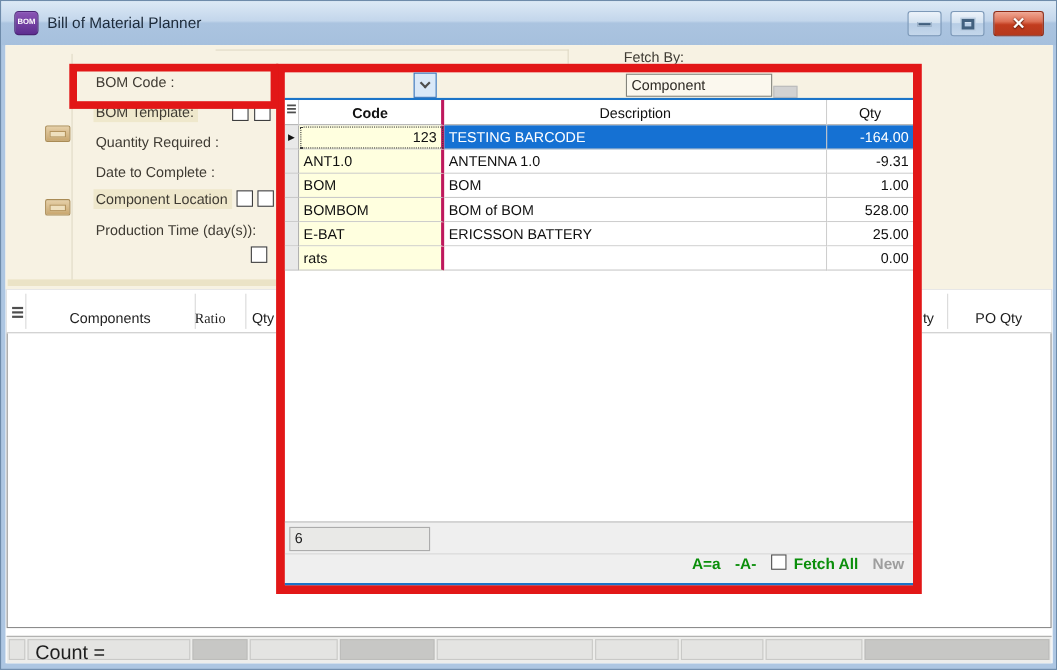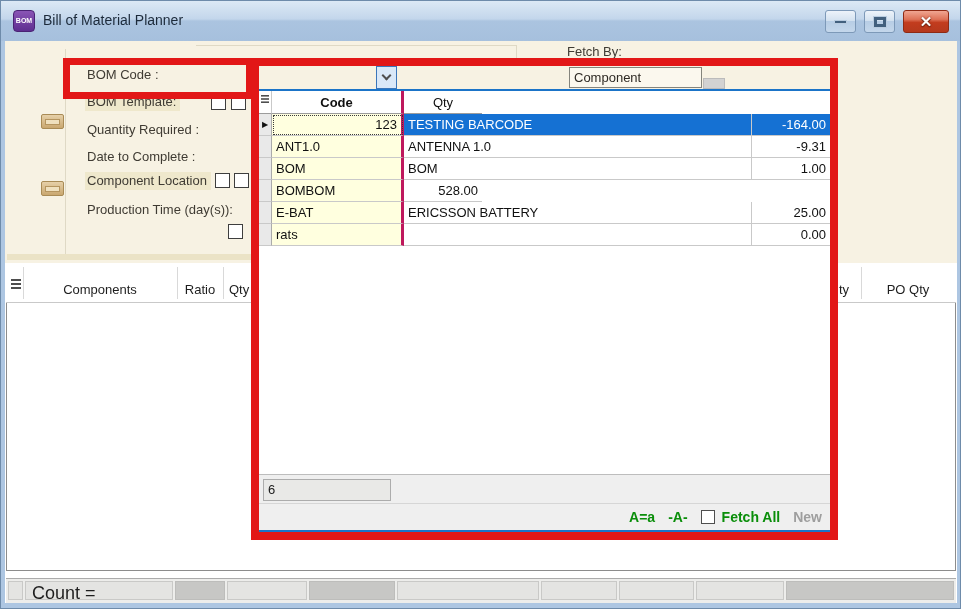--- a/index.html
+++ b/index.html
@@ -77,21 +77,21 @@
     padding:3px 4px 0 0;text-align:right;flex:none;white-space:nowrap;}
   .g-head{background:#fff;border-bottom:1px solid #9C9C9C;text-align:center;padding-top:4px;}
   .g-head.bold{font-weight:bold;}
   .focus-cell{outline:1px dotted #3A3A3A;outline-offset:-2px;text-align:right;}
   .sel-blue{background:#1571D3 !important;color:#FFFFFF;}
   .row-arrow{font-size:8px;color:#111;line-height:1;}
   #count-strip{left:0;top:408px;width:571px;height:29px;background:#EFEFEF;border-top:1px solid #BDBDBD;}
   #count-box{left:4px;top:4px;width:128px;height:22px;background:#E9E9E7;border:1px solid #ACACAC;
     font-size:13px;color:#1A1A1A;padding:2px 4px;}
   #bom-footer{left:0;top:437px;width:571px;height:27px;background:#EFEFEF;border-top:1px solid #D6D6D6;
-    display:flex;align-items:center;justify-content:flex-end;gap:13px;padding-right:8px;font-size:14px;font-weight:bold;}
+    display:flex;justify-content:flex-end;gap:13px;padding-right:8px;font-size:14px;font-weight:bold;}
   .green{color:#0A8E0A;}
   .gray{color:#9E9E9E;}
   .fcb{width:14px;height:14px;background:#fff;border:1px solid #4E4E4E;margin-right:-6px;}
   
   #annot-bomcode{left:62px;top:57px;width:190px;height:41px;border:7px solid #E21717;pointer-events:none;}
   
   #statusbar{left:5px;top:577px;width:950px;height:25px;background:#EDEDEB;border-top:1px solid #ABABAB;}
   .sseg{top:580px;height:19px;border:1px solid #C9C9C7;background:#E4E4E2;font-size:18px;color:#1E1E1E;
     padding:1px 6px;white-space:nowrap;}
   .sseg.dark{background:#C7C7C5;border-color:#BDBDBB;}
@@ -141,21 +141,21 @@
   <div class="abs flabel" style="left:566px;top:43px;">Fetch By:</div>
   <input id="sort-field" class="abs" readonly="" value="Component" style="">
   <div id="sort-minibtn" class="abs"></div>
 
   <div id="components-panel" class="abs"></div>
   <div id="components-header" class="abs"></div>
   <div class="abs lines-icon" style="left:10px;top:278px;"></div>
   <div class="abs csep" style="left:22px;"></div>
   <div class="abs chead" style="left:22px;top:281px;width:154px;text-align:center;">Components</div>
   <div class="abs csep" style="left:176px;"></div>
-  <div class="abs chead" style="left:176px;top:281px;width:46px;text-align:center;">Ratio</div>
+  <div class="abs chead" style="left:176px;top:281px;width:46px;font-family:Liberation Serif, serif;">Ratio</div>
   <div class="abs csep" style="left:222px;"></div>
   <div class="abs chead" style="left:228px;top:281px;">Qty</div>
   <div class="abs chead" style="left:838px;top:281px;">ty</div>
   <div class="abs csep" style="left:860px;"></div>
   <div class="abs chead" style="left:860px;top:281px;width:94px;text-align:center;">PO Qty</div>
 
   <div id="bom-panel" class="abs">
     <div id="bom-toolbar" class="abs">
       <div id="combo-btn" class="abs">
         <div class="chev"></div>
@@ -165,20 +165,21 @@
     </div>
     <div class="abs blueline" style="top:23px;"></div>
 
     <div id="bom-grid" class="abs">
 
       <div class="g-row g-hrow">
         <div class="g-sel g-hsel">
           <div class="lines-icon" style="transform:scale(.8);"></div>
         </div>
         <div class="g-code g-head bold">Code</div>
+        <div class="g-desc g-head">Description</div>
         <div class="g-qty g-head" style="text-align:center;padding-right:0;">Qty</div>
       </div>
 
       <div class="g-row">
         <div class="g-sel">
             <span class="row-arrow">▶</span>
           </div>
         <div class="g-code focus-cell">123</div>
         <div class="g-desc sel-blue">TESTING BARCODE</div>
         <div class="g-qty sel-blue">-164.00</div>
@@ -194,20 +195,21 @@
       <div class="g-row">
         <div class="g-sel"></div>
         <div class="g-code">BOM</div>
         <div class="g-desc">BOM</div>
         <div class="g-qty">1.00</div>
       </div>
 
       <div class="g-row">
         <div class="g-sel"></div>
         <div class="g-code">BOMBOM</div>
+        <div class="g-desc">BOM of BOM</div>
         <div class="g-qty">528.00</div>
       </div>
 
       <div class="g-row">
         <div class="g-sel"></div>
         <div class="g-code">E-BAT</div>
         <div class="g-desc">ERICSSON BATTERY</div>
         <div class="g-qty">25.00</div>
       </div>
 

